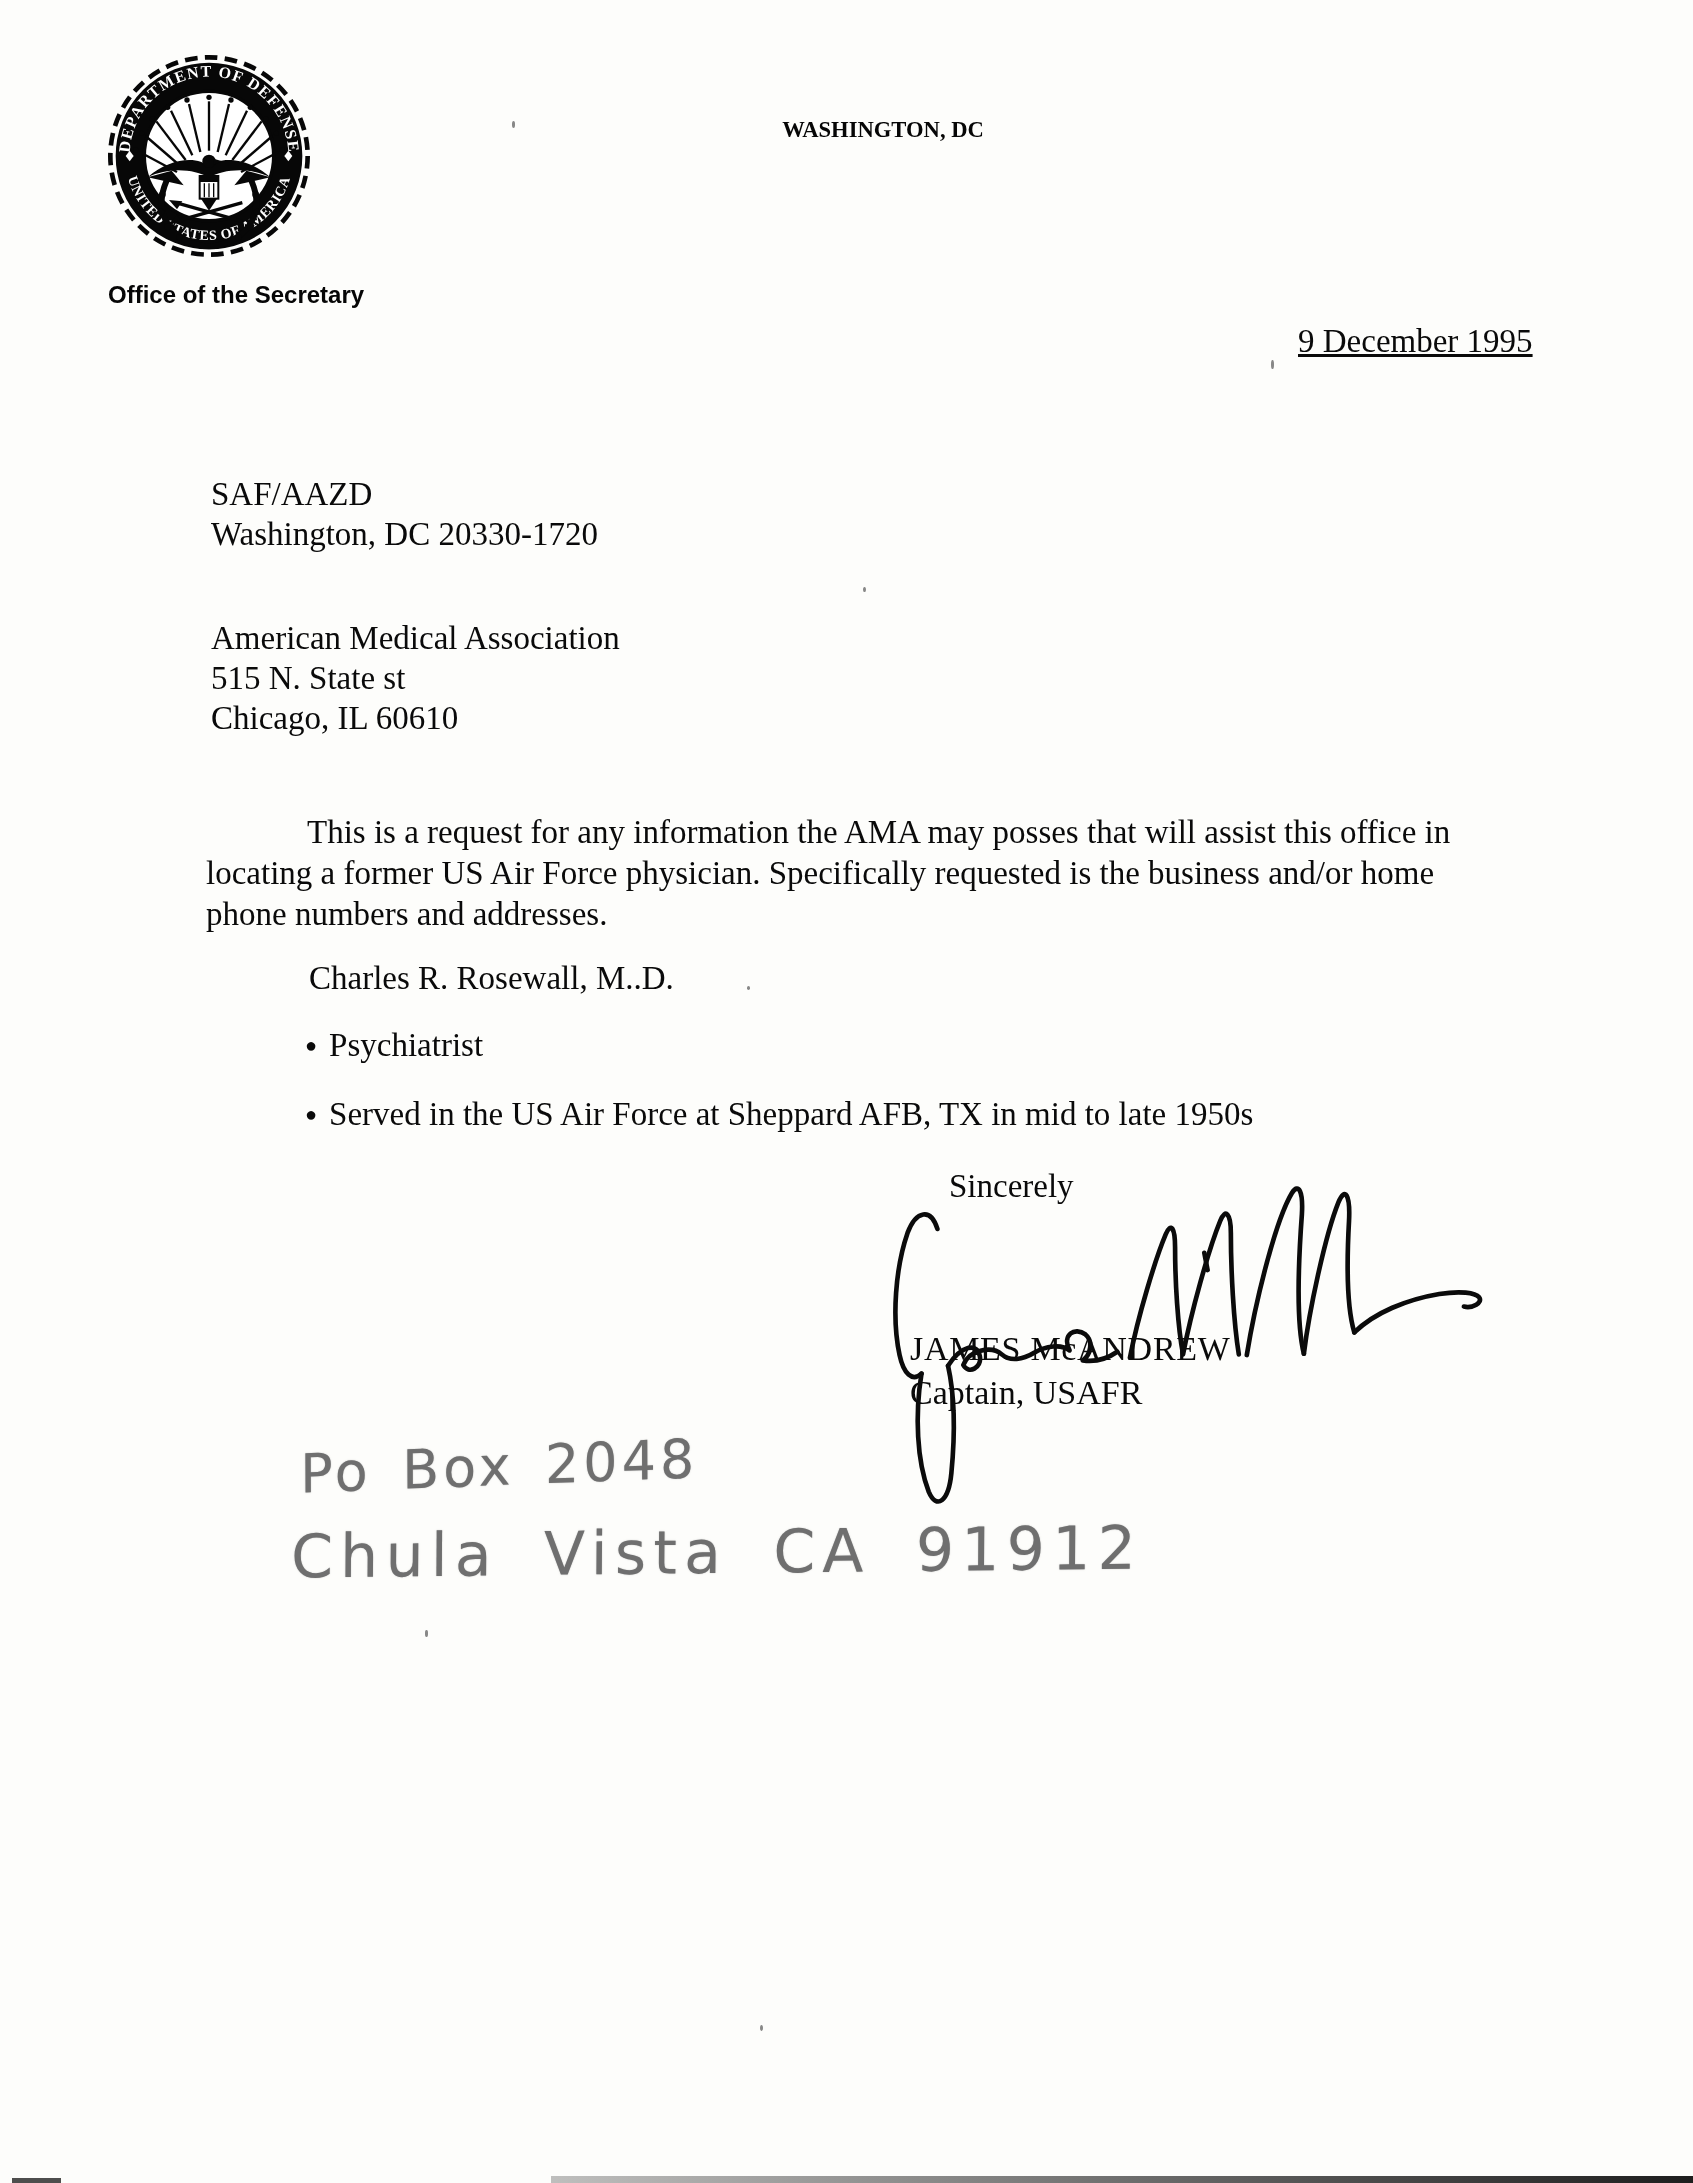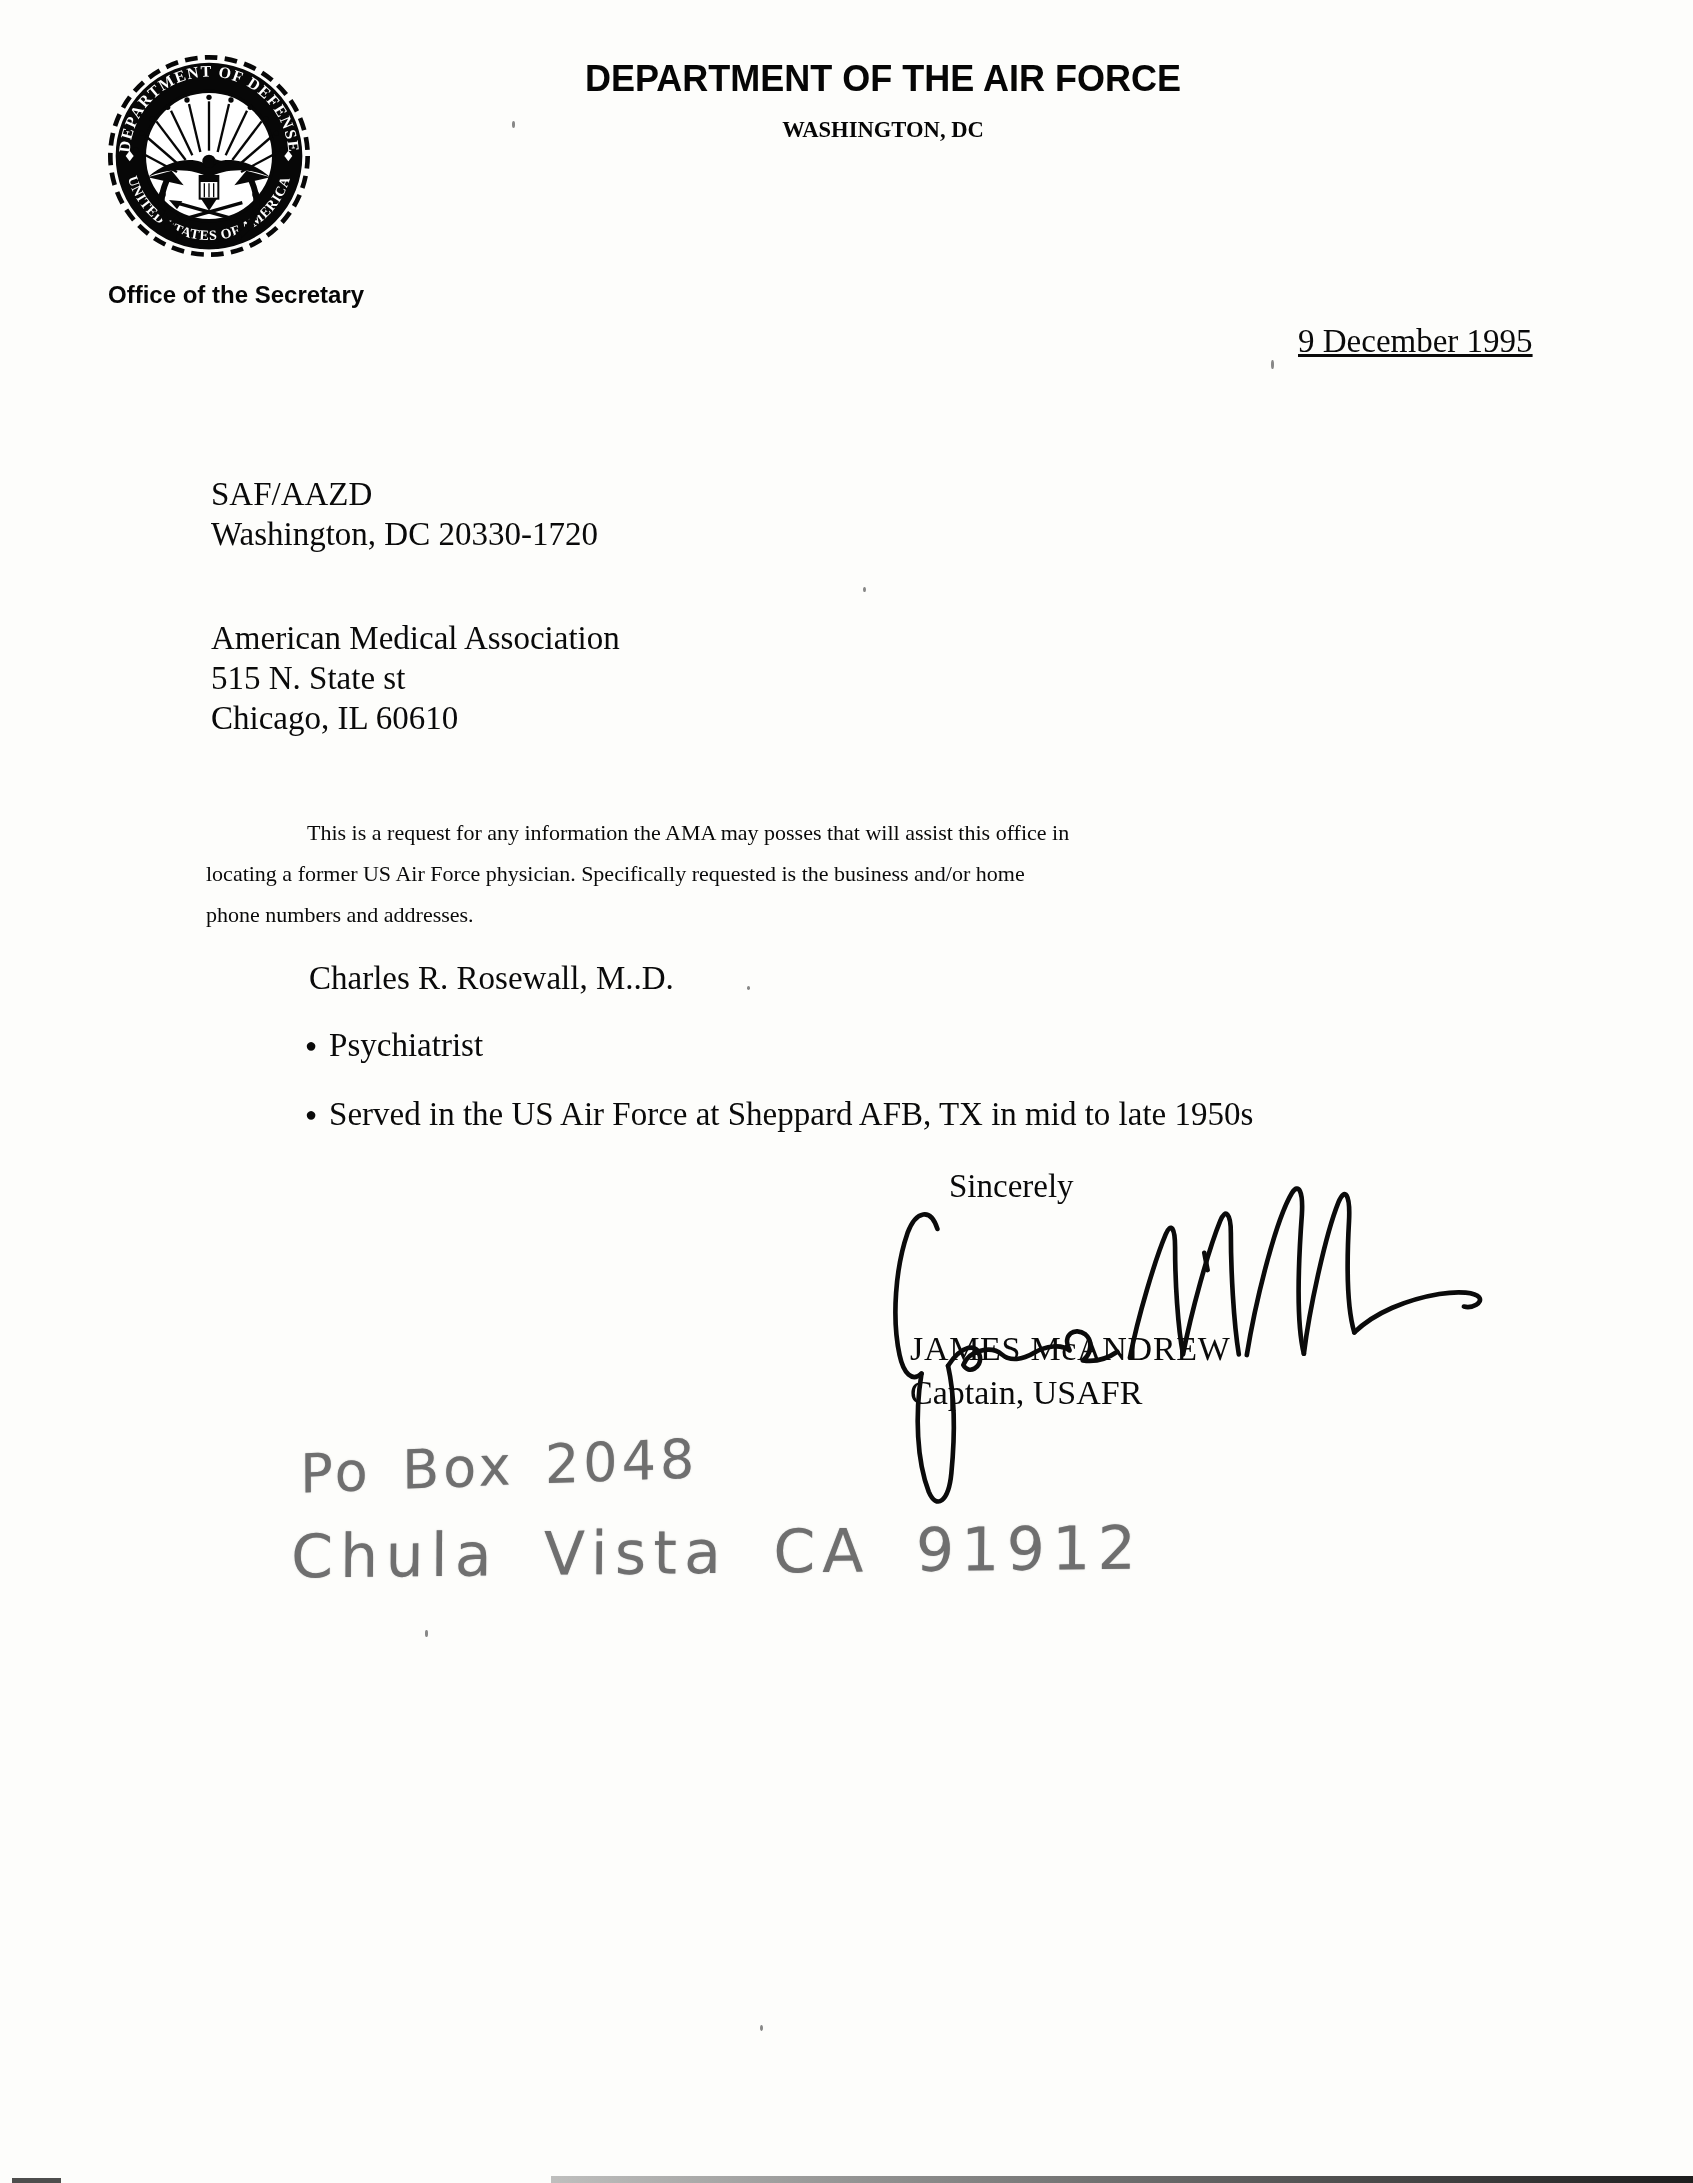--- a/index.html
+++ b/index.html
@@ -27,21 +27,21 @@
     left:108px;top:281px;
     font-family:"Liberation Sans","DejaVu Sans",sans-serif;
     font-weight:700;font-size:24px;color:#060606;
   }
   .seal{left:105px;top:52px;width:208px;height:208px;}
   
   .date{left:1298px;top:323px;font-size:33px;text-decoration:underline;}
   .addr{left:211px;font-size:33px;line-height:40px;white-space:nowrap;}
   .addr-sender{top:474px;}
   .addr-recipient{top:618px;}
-  .para{left:206px;top:812px;width:1294px;font-size:22px;line-height:41px;}
+  .para{left:206px;top:812px;width:1294px;font-size:33px;line-height:41px;}
   .para .indent{padding-left:101px;}
   .subject{left:309px;top:960px;font-size:33px;white-space:nowrap;}
   .bullet-row{left:305px;font-size:33px;white-space:nowrap;display:flex;align-items:baseline;}
   .bullet-row .dot{font-size:20px;margin-right:12px;transform:translateY(-4px);}
   .b1{top:1027px;}
   .b2{top:1096px;}
   .closing{left:910px;top:1168px;font-size:33px;margin-left:39px;}
   .signer-name{left:910px;top:1330px;font-size:34px;letter-spacing:0.7px;white-space:nowrap;}
   .signer-title{left:910px;top:1374px;font-size:34px;white-space:nowrap;}
   .sig-svg{left:863px;top:1128px;width:664px;height:478px;pointer-events:none;}
@@ -141,21 +141,20 @@
         <circle cx="84" cy="240" r="5"></circle>
         <circle cx="94" cy="262" r="5"></circle>
         <circle cx="112" cy="278" r="5"></circle>
       <circle cx="226" cy="214" r="5"></circle>
         <circle cx="228" cy="240" r="5"></circle>
         <circle cx="218" cy="262" r="5"></circle>
         <circle cx="200" cy="278" r="5"></circle>
     </g>
   </svg>
 
-  <div class="abs dept-title">DEPARTMENT OF THE AIR FORCE</div>
   <div class="abs dept-city">WASHINGTON, DC</div>
   <div class="abs office">Office of the Secretary</div>
 
   <div class="abs date">9 December 1995</div>
 
   <div class="abs addr addr-sender">
     <div>SAF/AAZD</div>
     <div>Washington, DC 20330-1720</div>
   </div>
 

